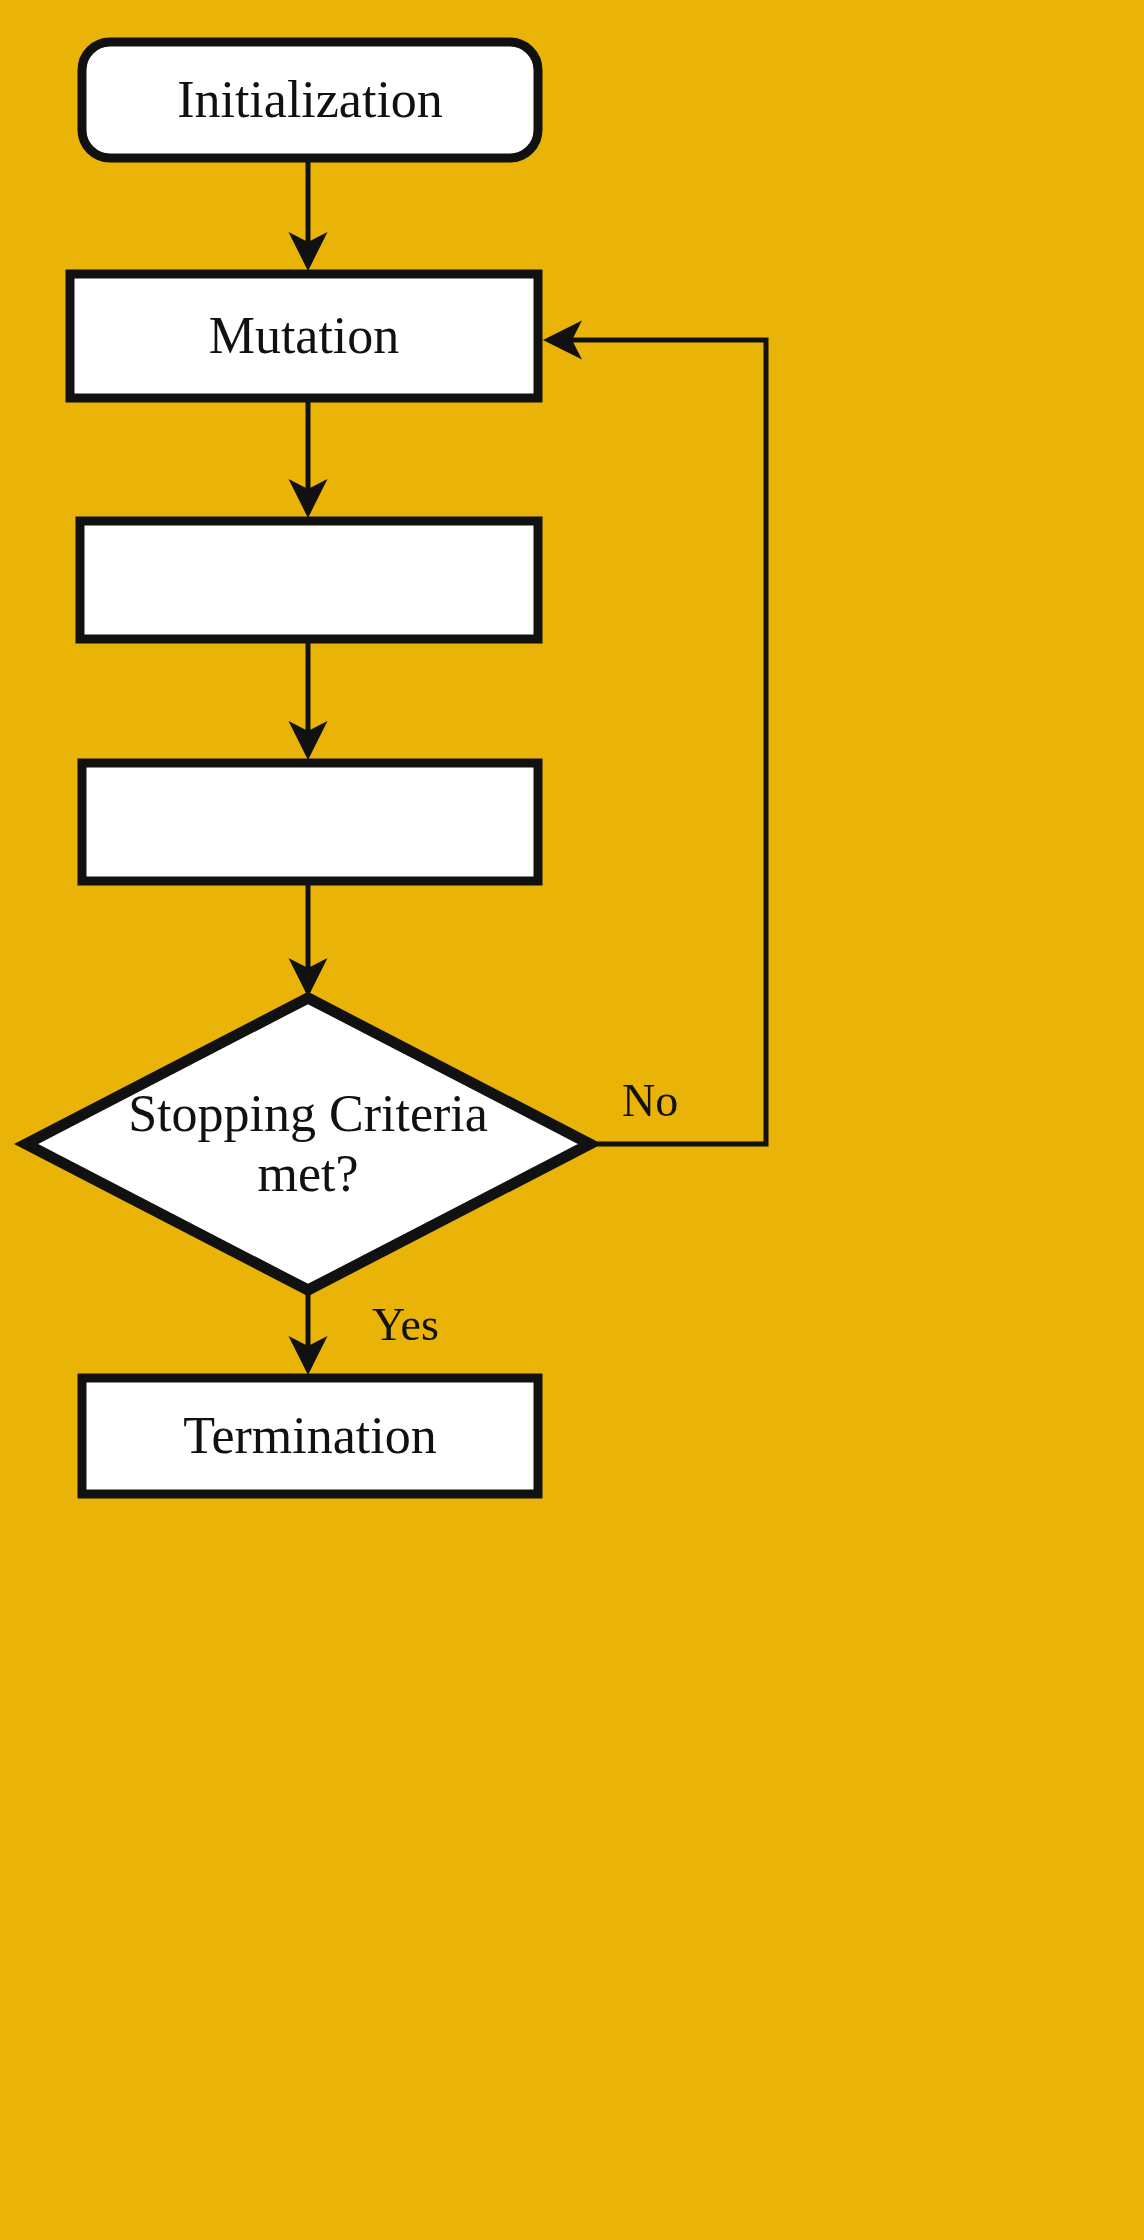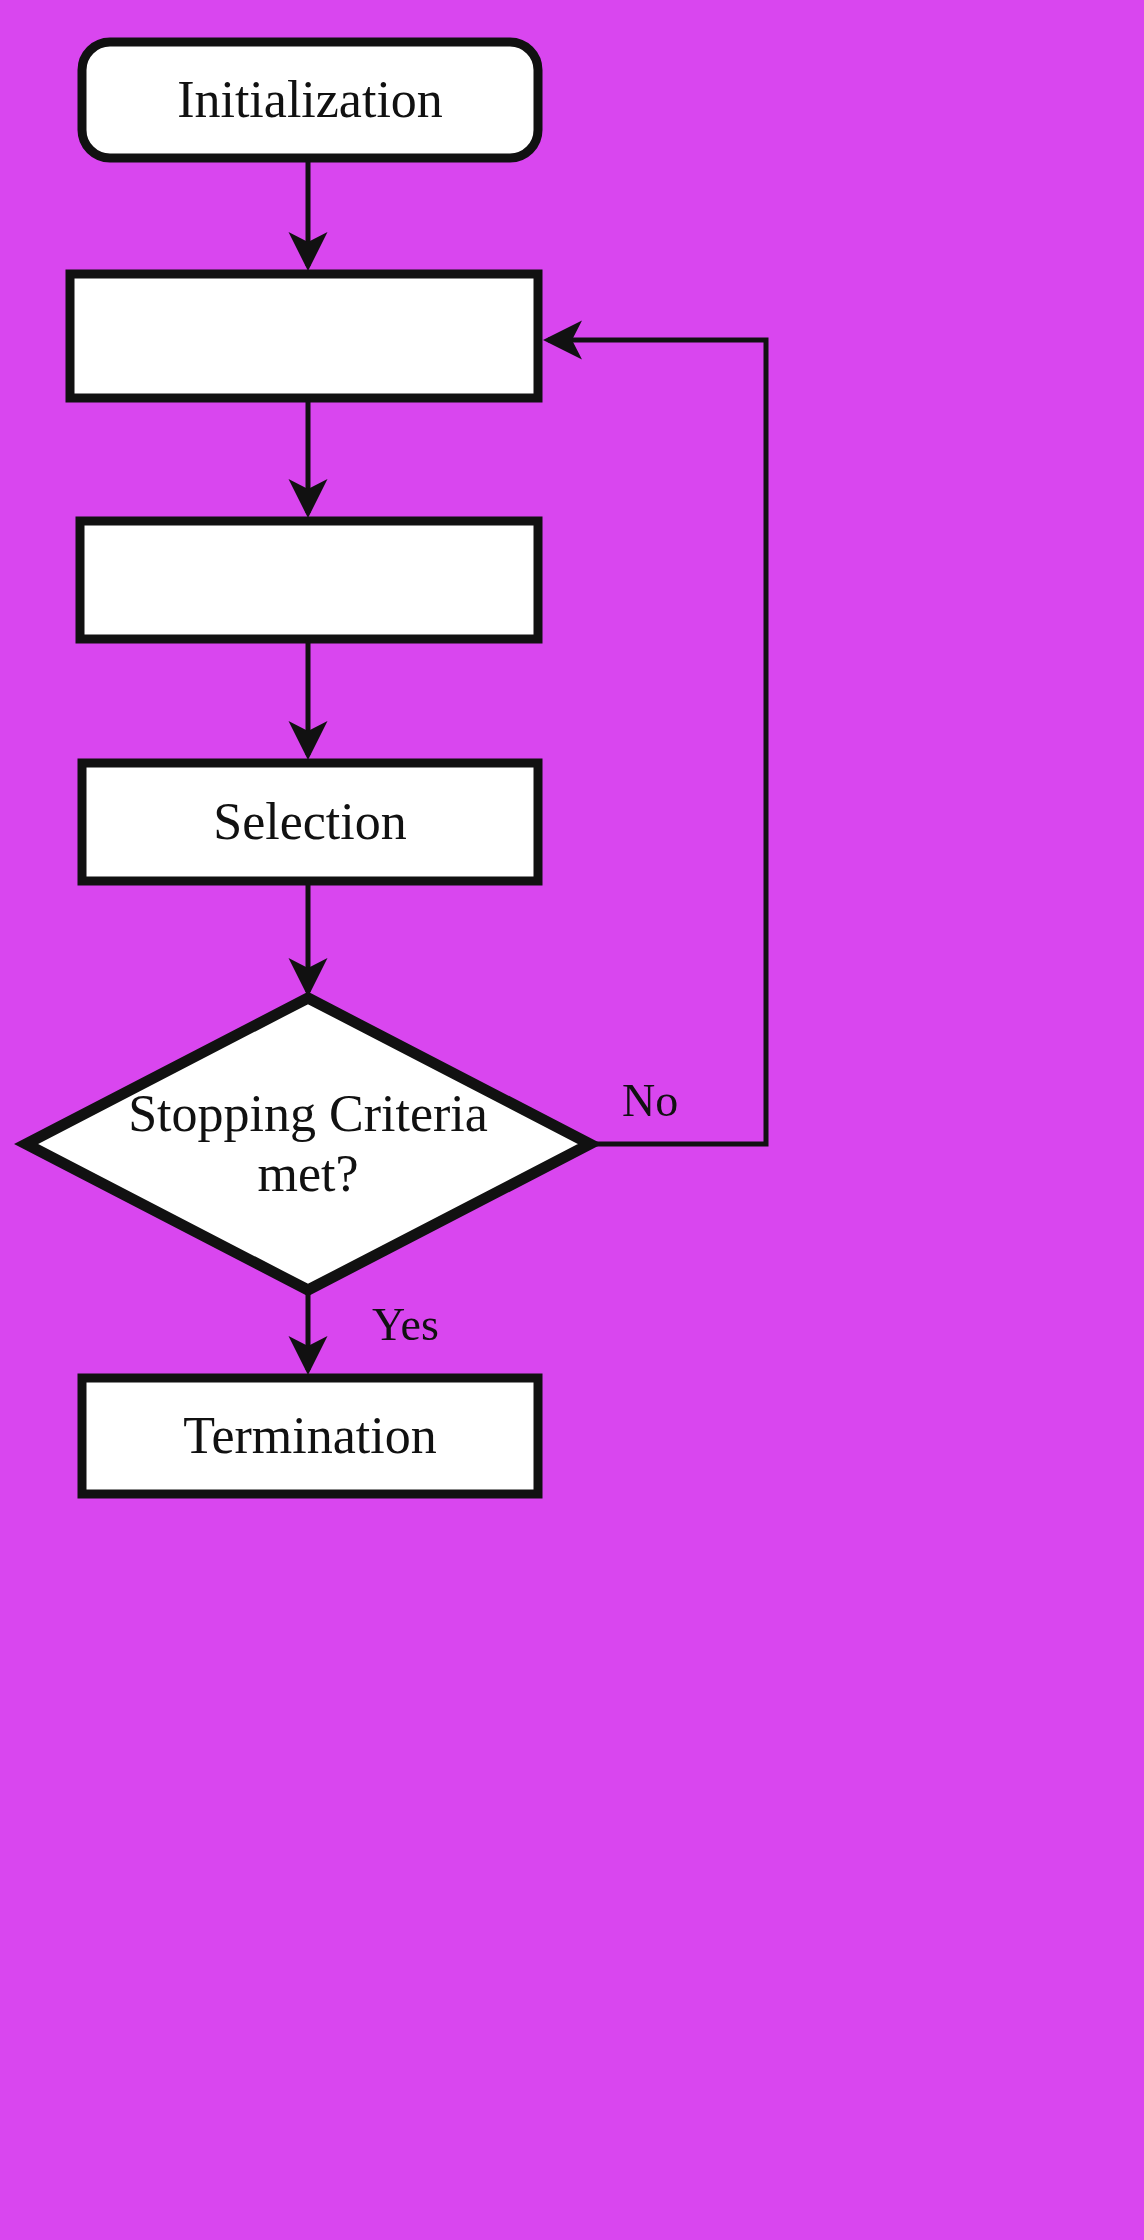--- a/index.html
+++ b/index.html
@@ -4,21 +4,21 @@
 <style>
   html, body {
     margin: 0;
     padding: 0;
     background: #ffffff;
   }
   #canvas {
     position: relative;
     width: 1144px;
     height: 2240px;
-    background: #d946ef;
+    background: #eab308;
     font-family: "Liberation Serif", "DejaVu Serif", serif;
     overflow: hidden;
   }
   .flow-svg {
     position: absolute;
     top: 0;
     left: 0;
     width: 1144px;
     height: 2240px;
   }
@@ -77,23 +77,23 @@
 
     <line x1="308" y1="881" x2="308" y2="992" stroke="#111111" stroke-width="5" marker-end="url(#arrowhead)"></line>
 
     <path d="M590,1144 L766,1144 L766,340 L548,340" fill="none" stroke="#111111" stroke-width="5" marker-end="url(#arrowhead)"></path>
 
     <line x1="308" y1="1290" x2="308" y2="1370" stroke="#111111" stroke-width="5" marker-end="url(#arrowhead)"></line>
   </svg>
 
   <div class="node-label big" style="left:82px; top:42px; width:456px; height:116px;">Initialization</div>
 
+  <div class="node-label big" style="left:70px; top:274px; width:468px; height:124px;">Mutation</div>
 
 
-  <div class="node-label big" style="left:82px; top:763px; width:456px; height:118px;">Selection</div>
 
   <div class="node-label diamond-text" style="left:58px; top:1062px; width:500px; height:164px;">Stopping Criteria
 met?</div>
 
   <div class="node-label big" style="left:82px; top:1378px; width:456px; height:116px;text-align:right;">Termination</div>
 
   <div class="edge-label" style="left:622px; top:1078px;">No</div>
 
   <div class="edge-label" style="left:372px; top:1302px;">Yes</div>
 

